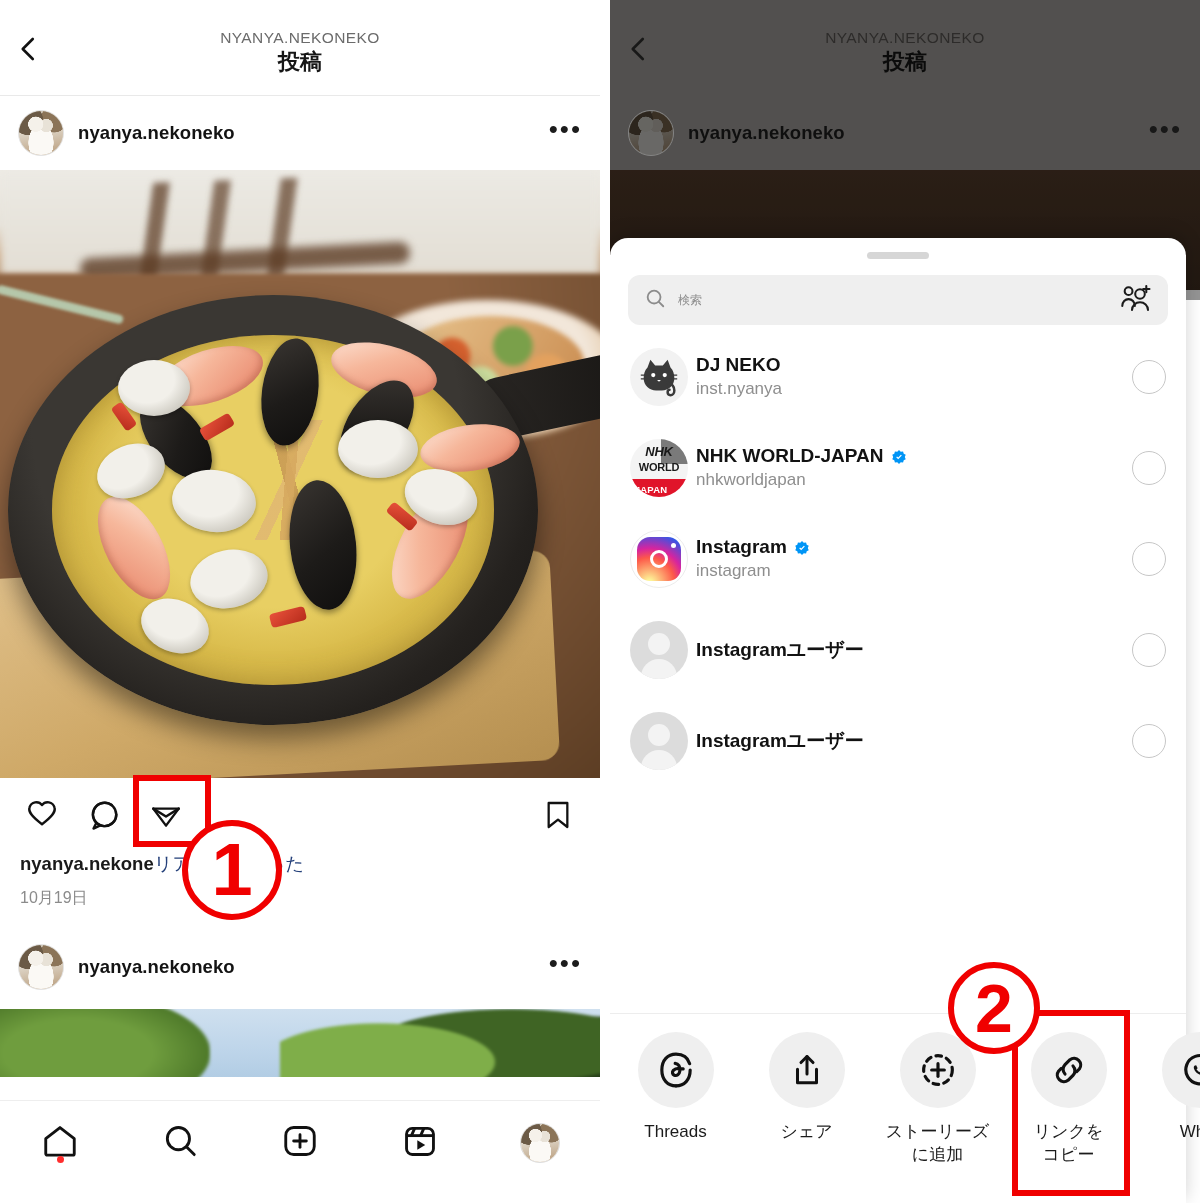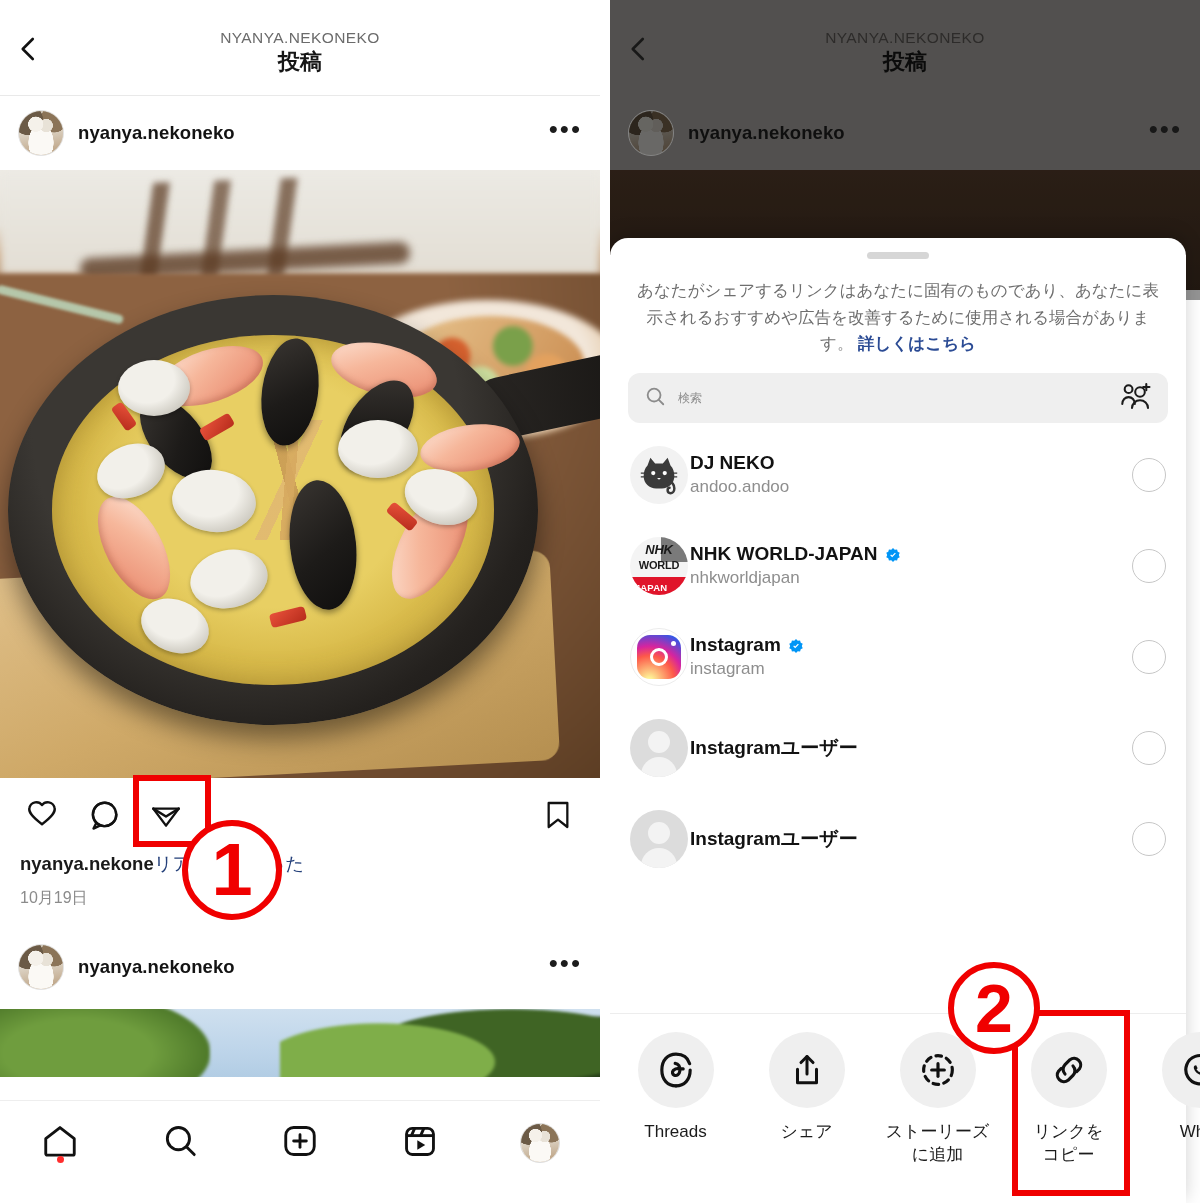--- a/index.html
+++ b/index.html
@@ -177,21 +177,21 @@
 
   .searchbar { margin:16px 18px 0; height:50px; border-radius:12px; background:#efefef;
     display:flex; align-items:center; padding:0 16px; }
   .search-ph { margin-left:12px; font-size:12px; color:#8c8c8c; }
   .add-people { margin-left:auto; }
 
   .contact-list { margin-top:6px; }
   .contact { display:flex; align-items:center; height:91px; padding:0 20px; }
   .c-avatar { width:58px; height:58px; border-radius:50%; flex:0 0 auto; position:relative; overflow:hidden;
     background:#e6e6e6; }
-  .c-text { margin-left:2px; min-width:0; flex:1 1 auto; }
+  .c-text { margin-left:8px; min-width:0; flex:1 1 auto; }
   .c-name { font-size:19px; font-weight:bold; color:#121212; display:flex; align-items:center; }
   .verified { display:inline-block; width:16px; height:16px; margin-left:7px; flex:0 0 auto;}
   .c-sub { font-size:17px; color:#8e8e8e; margin-top:3px; white-space:nowrap; overflow:hidden;
     text-overflow:ellipsis; max-width:400px;}
   .c-radio { margin-left:auto; width:34px; height:34px; border-radius:50%; border:1.6px solid #c7c7c7; flex:0 0 auto;}
 
   
   .av-djneko { background:#f2f2f2; }
   .av-djneko .cat { position:absolute; left:50%; top:50%; transform:translate(-50%,-50%);
     width:46px; height:46px; }
@@ -413,24 +413,20 @@
         <div class="username" style="color:#1a1a1a;">nyanya.nekoneko</div>
         <div class="dots-btn" style="color:#2a2a2a;">•••</div>
       </div>
       <div class="dim-photo"></div>
       <div class="dim-veil"></div>
     </div>
 
     <div class="sheet">
       <div class="grabber"></div>
 
-      <div class="sheet-note">
-        <span>あなたがシェアするリンクはあなたに固有のものであり、あなたに表示されるおすすめや広告を改善するために使用される場合があります。</span>
-        <span class="more">詳しくはこちら</span>
-      </div>
 
       <div class="searchbar">
         <span>
           <svg width="22" height="22" viewBox="0 0 24 24" fill="none" stroke="#8c8c8c" stroke-width="2" stroke-linecap="round">
               <circle cx="11" cy="11" r="7"></circle>
               <line x1="16.2" y1="16.2" x2="21" y2="21"></line>
             </svg>
         </span>
         <span class="search-ph">検索</span>
         <span class="add-people">
@@ -455,21 +451,21 @@
                 <circle cx="18" cy="22" r="2.2" fill="#fff"></circle>
                 <circle cx="30" cy="22" r="2.2" fill="#fff"></circle>
                 <path d="M22 27h4l-2 2z" fill="#fff"></path>
                 <path d="M5 22h9M5 26h9M34 22h9M34 26h9" stroke="#3a3a3a" stroke-width="1.4"></path>
               </svg>
           </div>
           <div class="c-text">
             <div class="c-name">
                 <span>DJ NEKO</span>
               </div>
-            <div class="c-sub">andoo.andoo</div>
+            <div class="c-sub">inst.nyanya</div>
           </div>
           <div class="c-radio"></div>
         </div>
 
 
         <div class="contact">
           <div class="c-avatar av-nhk">
             <div class="nhk-top"></div>
               <div class="nhk-mid"></div>
               <div class="nhk-bot"></div>

